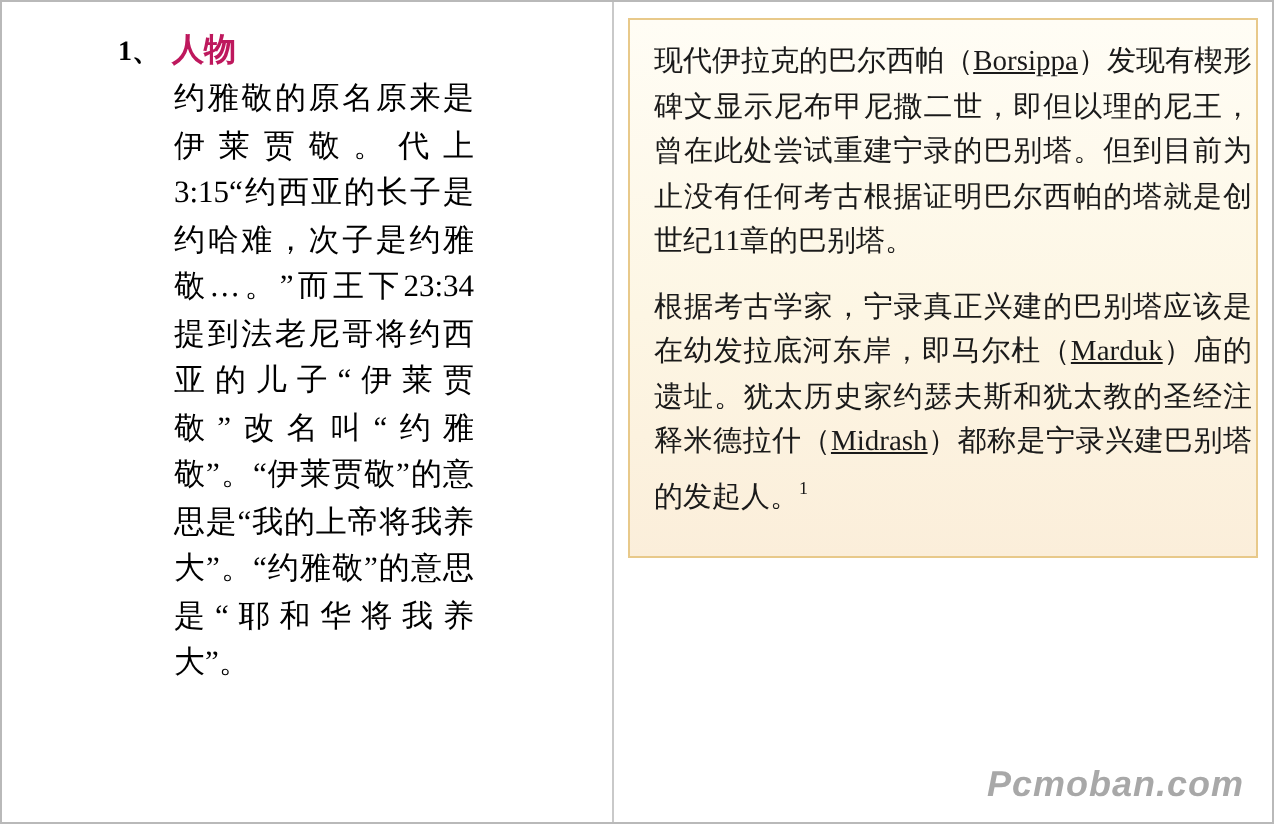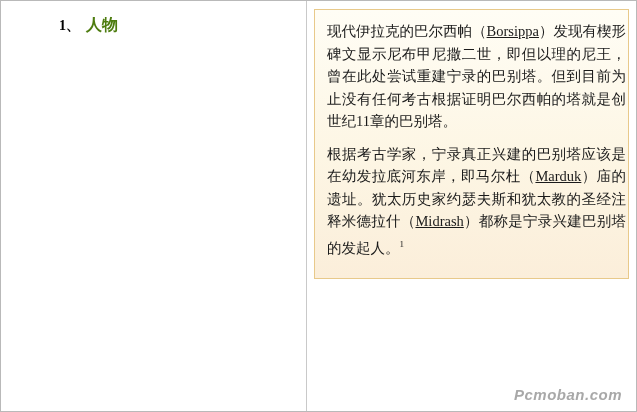--- a/index.html
+++ b/index.html
@@ -40,21 +40,21 @@
   .heading-num {
     font-size: 14px;
     font-weight: bold;
     color: #000;
     font-family: "Liberation Serif", serif;
     letter-spacing: 0;
   }
   .heading-title {
     font-size: 16px;
     font-weight: bold;
-    color: #4d7c0f;
+    color: #be185d;
     margin-left: 6px;
     font-family: Liberation Sans, sans-serif;
   }
   .body-text {
     margin: 2px 0 0 72px;
     width: 150px;
     font-size: 15.5px;
     line-height: 23.5px;
     color: #000;
     text-align: justify;
@@ -90,39 +90,40 @@
   }
   .sup {
     font-size: 9px;
     vertical-align: super;
   }
   
   .watermark {
     position: absolute;
     right: 14px;
     bottom: 8px;
-    font-size: 15px;
+    font-size: 18px;
     font-family: "Liberation Sans", sans-serif;
     color: #9a9a9a;
     letter-spacing: 0.5px;
     font-style: italic;
     font-weight: bold;
     opacity: 0.85;
   }
 </style>
 </head>
 <body>
 
 <div class="page">
 
   <div class="left-col">
     <div class="heading-row">
       <span class="heading-num">1、</span>
       <span class="heading-title">人物</span>
     </div>
+    <div class="body-text">约雅敬的原名原来是伊莱贾敬。代上3:15“约西亚的长子是约哈难，次子是约雅敬…。”而王下23:34提到法老尼哥将约西亚的儿子“伊莱贾敬”改名叫“约雅敬”。“伊莱贾敬”的意思是“我的上帝将我养大”。“约雅敬”的意思是“耶和华将我养大”。</div>
   </div>
 
   <div class="right-col">
     <p class="note-para">
       <span>现代伊拉克的巴尔西帕（</span><span class="link-u">Borsippa</span><span>）发现有楔形碑文显示尼布甲尼撒二世，即但以理的尼王，曾在此处尝试重建宁录的巴别塔。但到目前为止没有任何考古根据证明巴尔西帕的塔就是创世纪11章的巴别塔。</span>
     </p>
     <p class="note-para">
       <span>根据考古学家，宁录真正兴建的巴别塔应该是在幼发拉底河东岸，即马尔杜（</span><span class="link-u">Marduk</span><span>）庙的遗址。犹太历史家约瑟夫斯和犹太教的圣经注释米德拉什（</span><span class="link-u">Midrash</span><span>）都称是宁录兴建巴别塔的发起人。</span><span class="sup">1</span>
     </p>
   </div>

